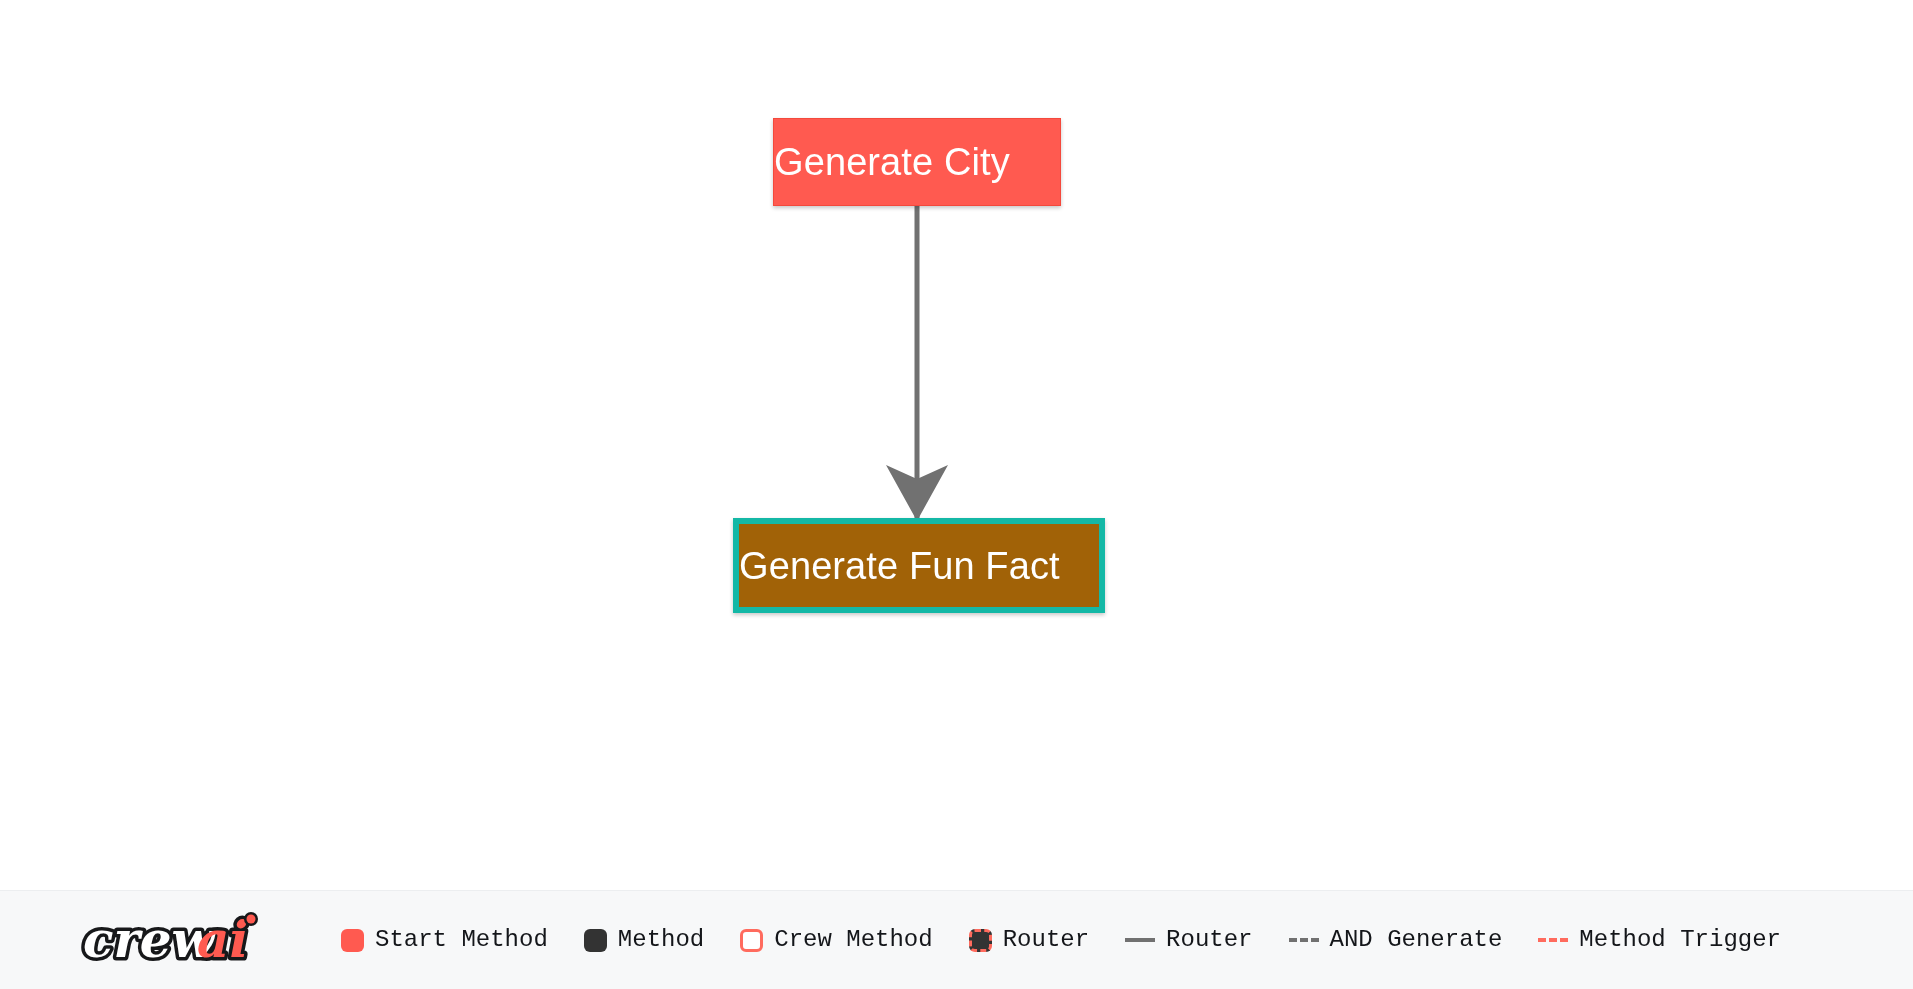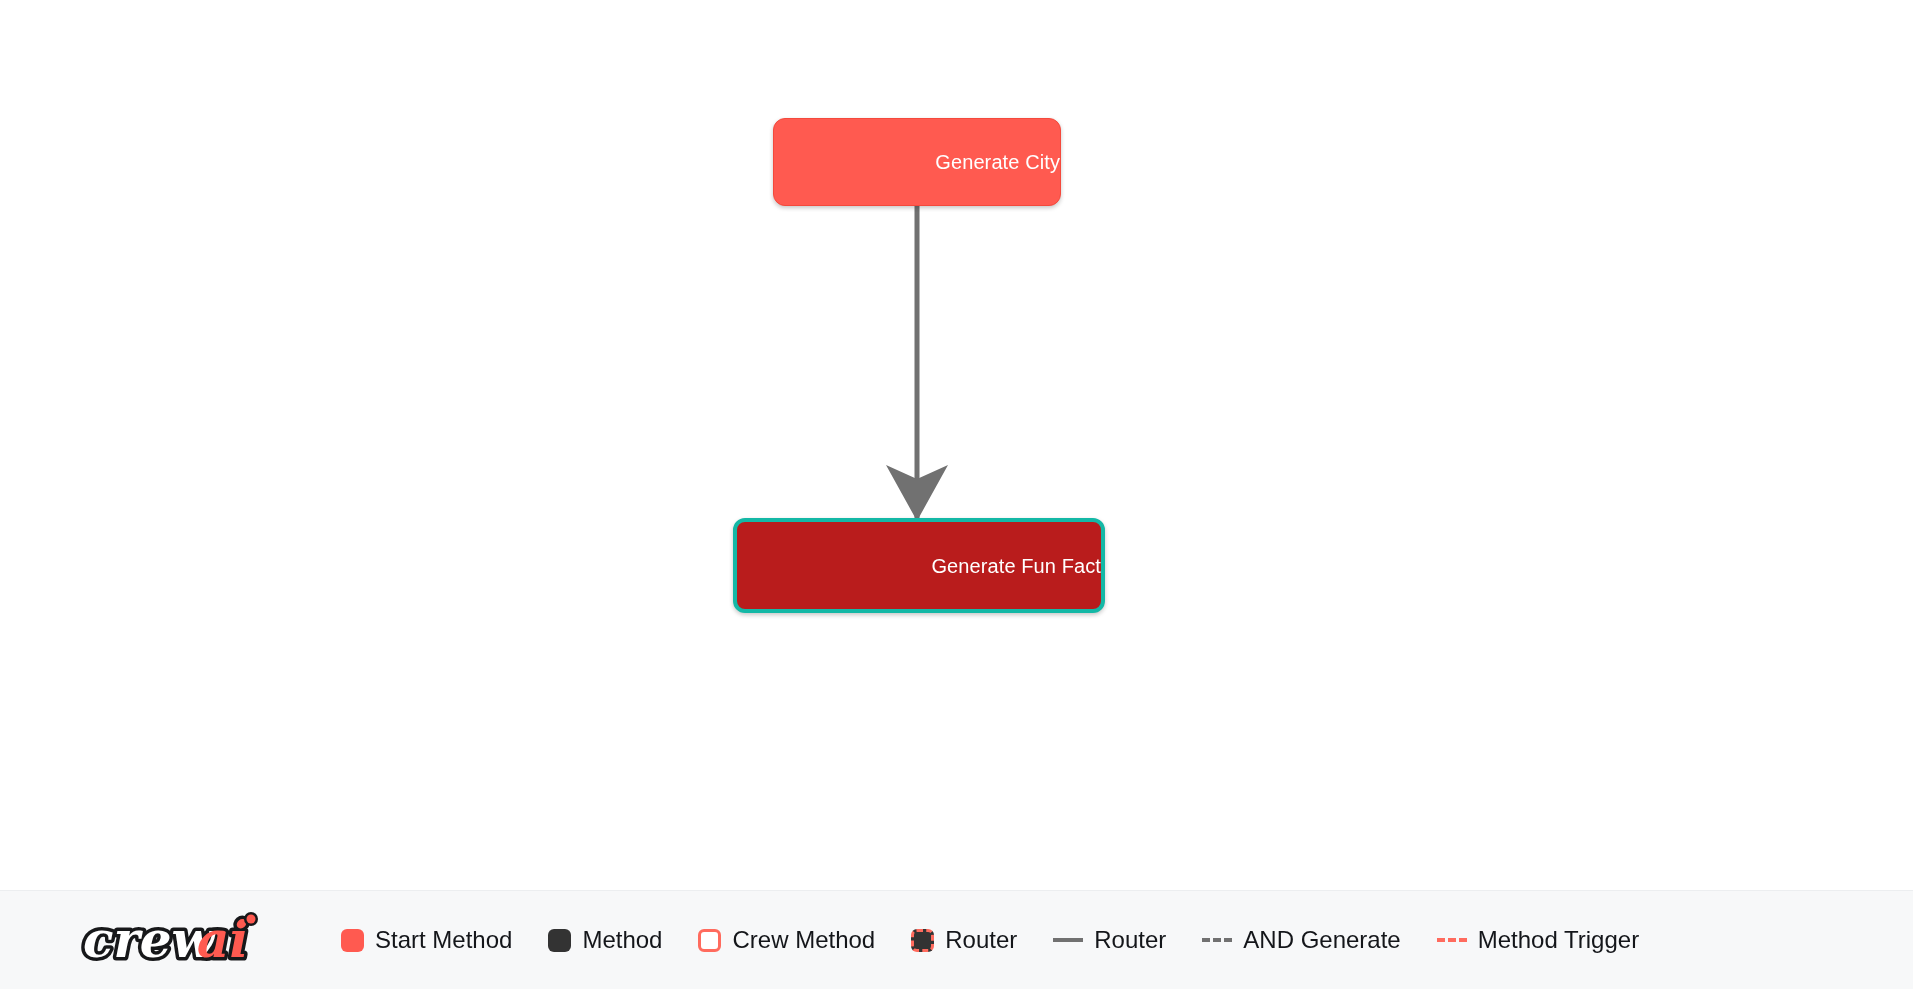--- a/index.html
+++ b/index.html
@@ -34,36 +34,36 @@
     height: 890px;
     pointer-events: none;
   }
 
   
   .node {
     position: absolute;
     box-sizing: border-box;
     display: flex;
     align-items: center;
-    justify-content: flex-end;
-    border-radius: 12px;
+    justify-content: flex-start;
+    border-radius: 0;
     color: #ffffff;
-    font-size: 20px;
+    font-size: 38px;
     line-height: 1;
     letter-spacing: 0.1px;
     white-space: nowrap;
     box-shadow: 0 2px 4px rgba(0,0,0,0.22);
   }
   .node-start {
     background: #FF5A50;
     border: 1px solid #f4493c;
   }
   .node-method {
-    background: #b91c1c;
-    border: 4px solid #14b8a6;
+    background: #a16207;
+    border: 6px solid #14b8a6;
   }
 
   #node-generate-city {
     left: 773px;
     top: 118px;
     width: 288px;
     height: 88px;
   }
   #node-generate-fun-fact {
     left: 733px;
@@ -104,20 +104,21 @@
   .legend-item {
     display: flex;
     align-items: center;
     gap: 11px;
     white-space: nowrap;
   }
   .legend-label {
     font-size: 24px;
     color: #14161a;
     line-height: 1;
+    font-family: Liberation Mono, monospace;
   }
 
   .sw {
     width: 23px;
     height: 23px;
     border-radius: 6px;
     box-sizing: border-box;
     flex: 0 0 auto;
   }
   .sw-start   { background: #FF5A50; }

